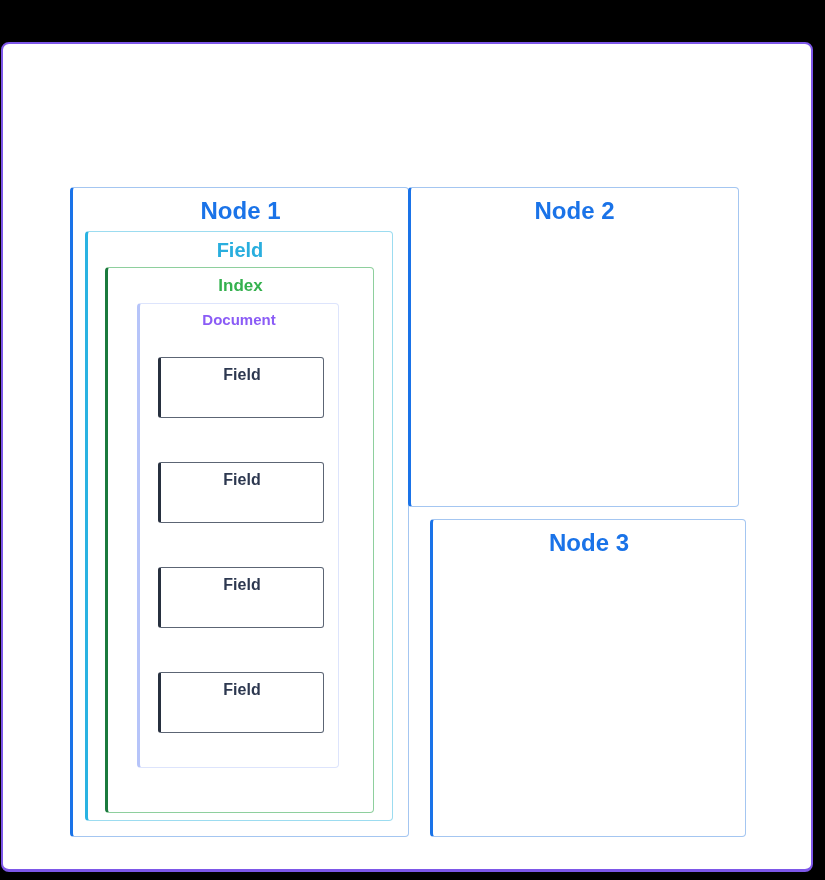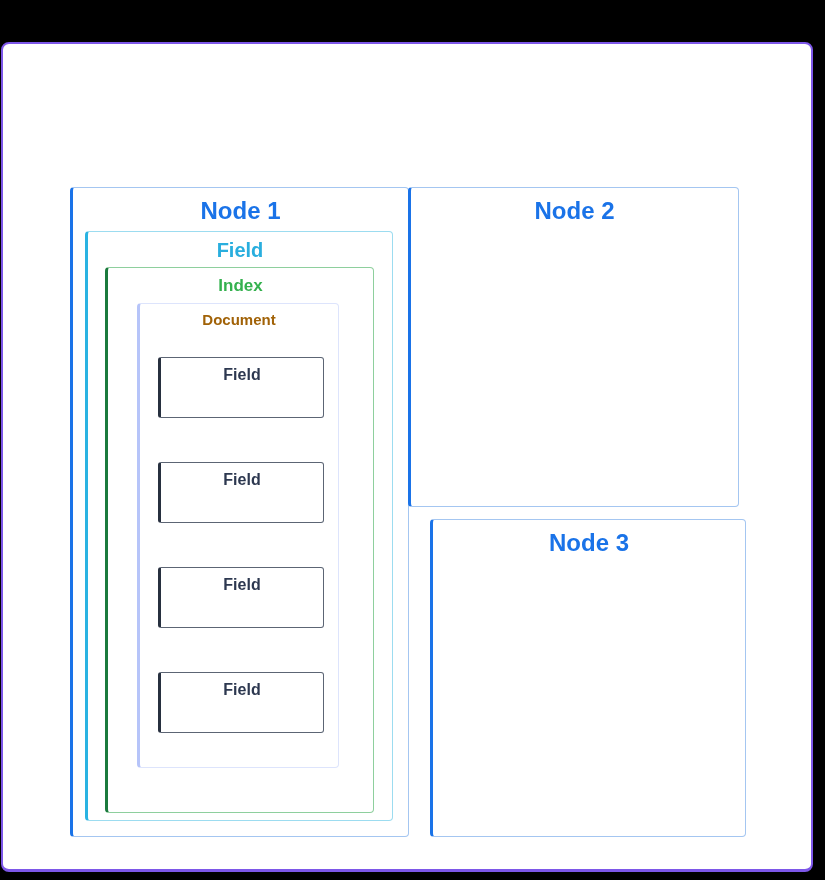--- a/index.html
+++ b/index.html
@@ -87,21 +87,21 @@
   }
   
   .document-box {
     left: 29px; top: 35px; width: 202px; height: 465px;
     border: 1px solid #dde4fc;
     border-left: 3px solid #b6c4f9;
   }
   .document-box > .box-label {
     padding-top: 7px;
     font-size: 15px;
-    color: #a16207;
+    color: #8b5cf6;
   }
   
   .field-box {
     left: 18px; width: 166px; height: 61px;
     border: 1px solid #5c6574;
     border-left: 3px solid #27303f;
     border-radius: 3px;
   }
   .field-box > .box-label {
     padding-top: 8px;

